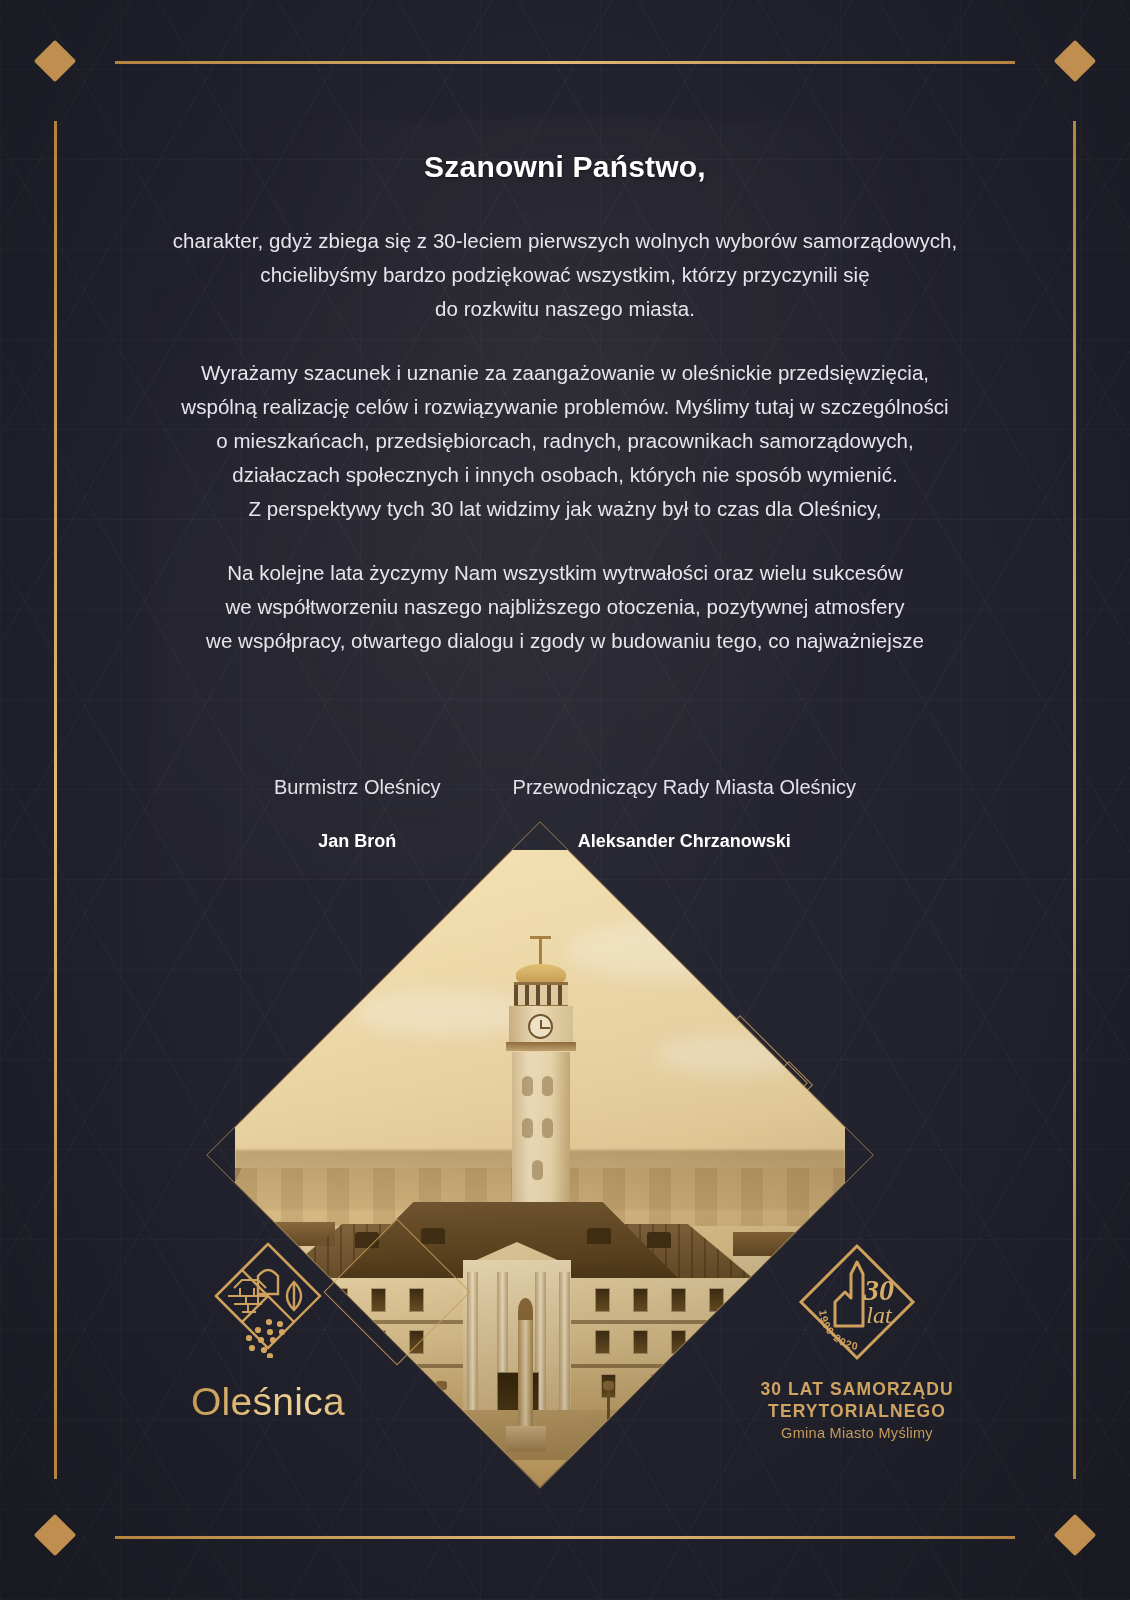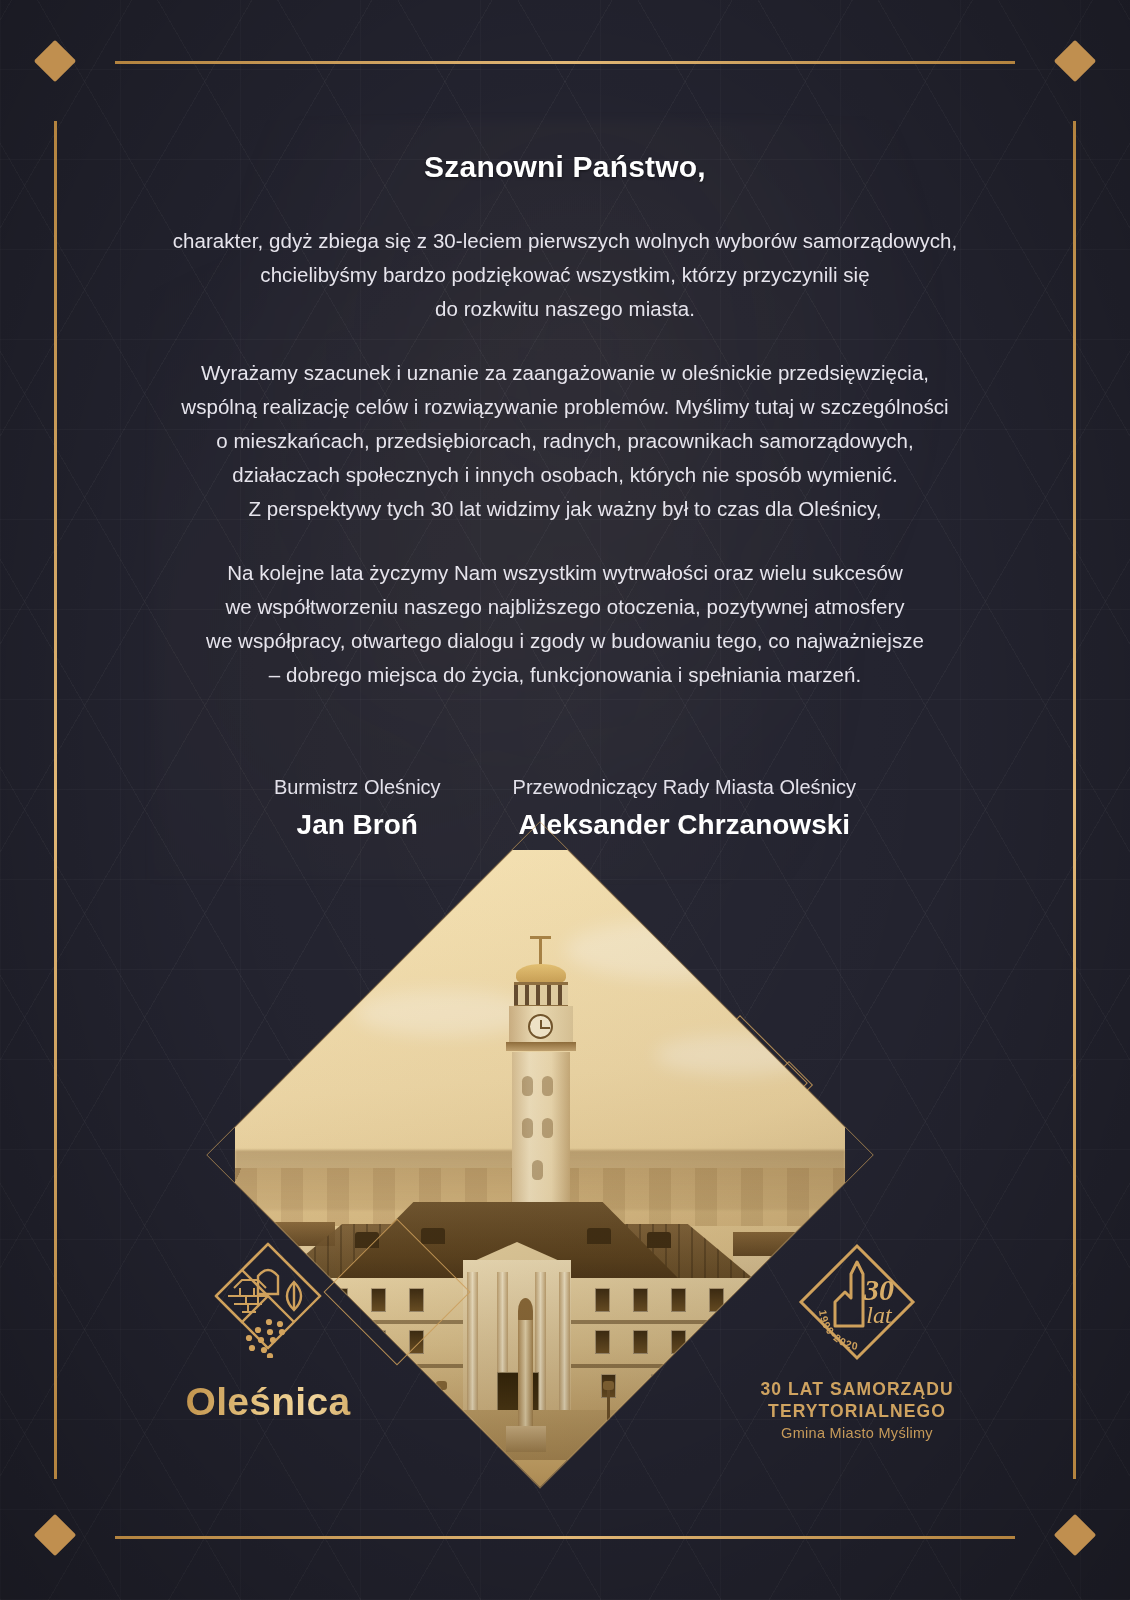--- a/index.html
+++ b/index.html
@@ -73,21 +73,21 @@
   }
   .para .ln{ display:block; }
 
   
   .signatures{
     position:absolute; left:150px; top:772px; width:830px;
     display:flex; justify-content:center; gap:72px;
   }
   .sig{ text-align:center; }
   .sig-role{ font-size:20px; color:#e3e1ea; line-height:30px; }
-  .sig-name{ font-size:28px; font-weight:bold; color:#ffffff; line-height:34px; margin-top:6px; }
+  .sig-name{ font-size:18px; font-weight:bold; color:#ffffff; line-height:34px; margin-top:22px; }
 
   
   .photo-wrap{
     position:absolute; left:305px; top:920px;
     width:470px; height:470px;
   }
   .photo-diamond{
     position:absolute; inset:0;
     transform:rotate(45deg);
     overflow:hidden;
@@ -247,21 +247,21 @@
   .od-big  { left:692px; top:1035px; width:96px;  height:96px; }
   .od-small{ left:772px; top:1068px; width:34px;  height:34px; }
   .od-left { left:345px; top:1240px; width:104px; height:104px; }
   .od-frame{ left:355px; top:965px;  width:385px; height:385px; border-color:rgba(203,158,91,.55); }
 
   
   .brand{ position:absolute; left:168px; top:1238px; width:200px; }
   .brand-mark{ position:relative; width:120px; height:120px; margin:0 auto; }
   .brand-word{
     margin-top:22px; text-align:center;
-    font-size:39px; font-weight:bold; letter-spacing:.3px;
+    font-size:39px; font-weight:normal; letter-spacing:.3px;
     background:linear-gradient(100deg,#b8873f 0%,#e8c684 48%,#f0d49a 72%,#c69a52 100%);
     -webkit-background-clip:text; background-clip:text; color:transparent;
   }
 
   
   .anniv{ position:absolute; left:742px; top:1238px; width:230px; text-align:center; }
   .anniv-mark{ position:relative; width:128px; height:128px; margin:0 auto; }
   .anniv-lines{ margin-top:12px; }
   .anniv-l1,.anniv-l2{
     font-size:17.5px; font-weight:bold; letter-spacing:1.1px; color:#cfa360; line-height:22px;
@@ -302,21 +302,20 @@
       <span class="ln">wspólną realizację celów i rozwiązywanie problemów. Myślimy tutaj w szczególności</span>
       <span class="ln">o mieszkańcach, przedsiębiorcach, radnych, pracownikach samorządowych,</span>
       <span class="ln">działaczach społecznych i innych osobach, których nie sposób wymienić.</span>
       <span class="ln">Z perspektywy tych 30 lat widzimy jak ważny był to czas dla Oleśnicy,</span>
     </div>
 
     <div class="para">
       <span class="ln">Na kolejne lata życzymy Nam wszystkim wytrwałości oraz wielu sukcesów</span>
       <span class="ln">we współtworzeniu naszego najbliższego otoczenia, pozytywnej atmosfery</span>
       <span class="ln">we współpracy, otwartego dialogu i zgody w budowaniu tego, co najważniejsze</span>
-      <span class="ln">– dobrego miejsca do życia, funkcjonowania i spełniania marzeń.</span>
     </div>
   </div>
 
   <div class="signatures">
     <div class="sig">
       <div class="sig-role">Burmistrz Oleśnicy</div>
       <div class="sig-name">Jan Broń</div>
     </div>
     <div class="sig">
       <div class="sig-role">Przewodniczący Rady Miasta Oleśnicy</div>

